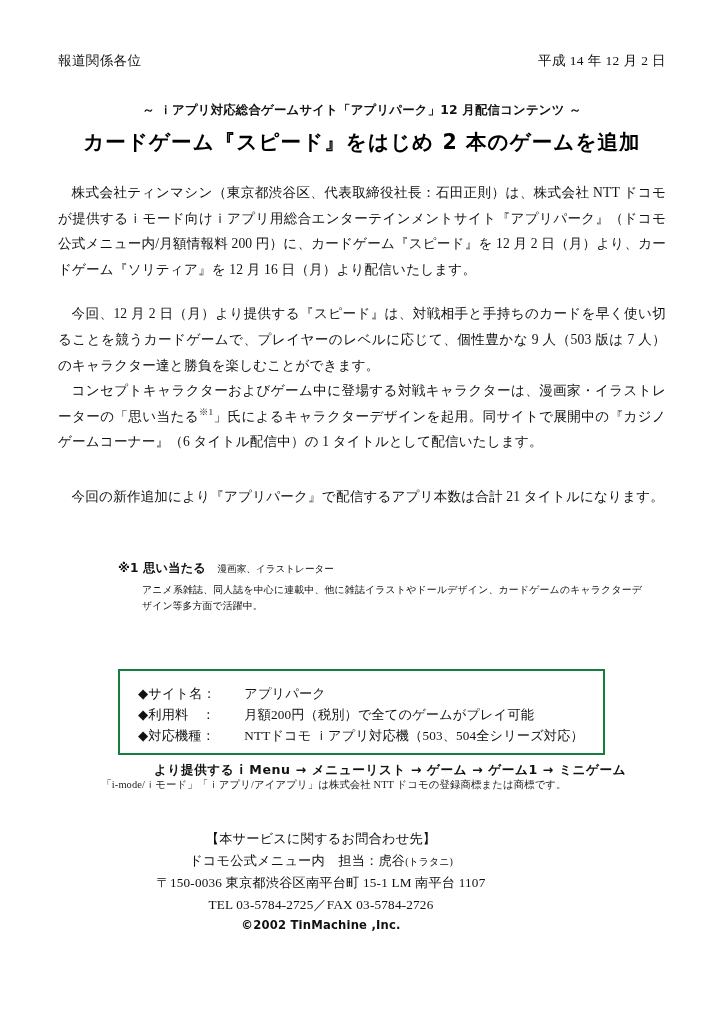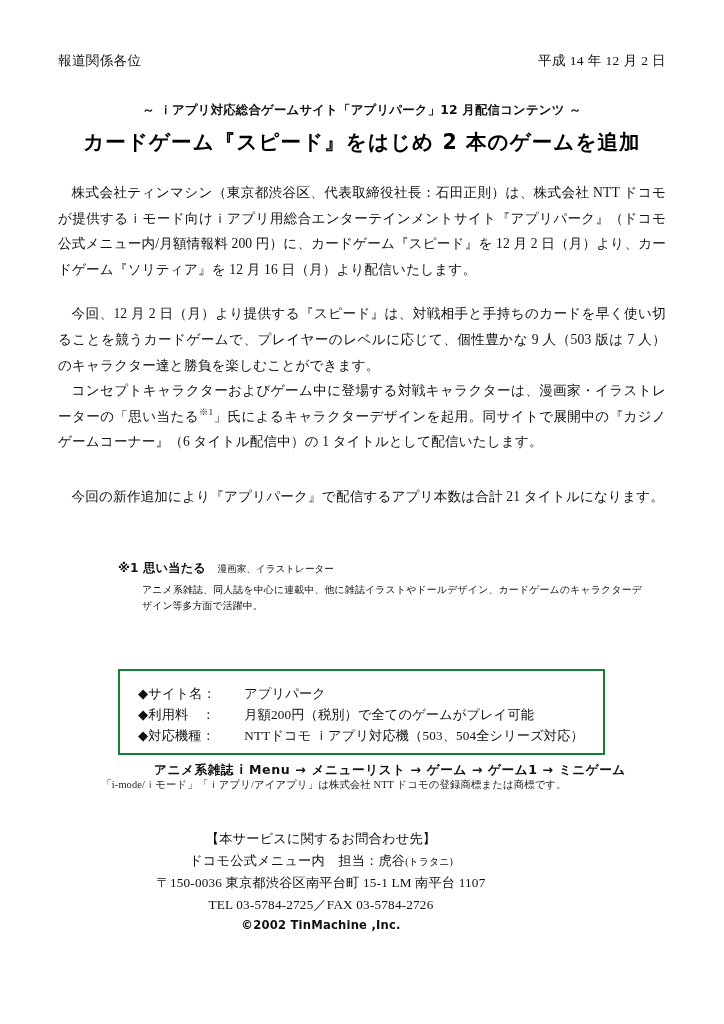--- a/index.html
+++ b/index.html
@@ -235,21 +235,21 @@
 
       <div class="info-row">
         <span class="bullet">◆</span><span class="lbl">利用料　：</span><span class="val">月額200円（税別）で全てのゲームがプレイ可能</span>
       </div>
 
       <div class="info-row">
         <span class="bullet">◆</span><span class="lbl">対応機種：</span><span class="val">NTTドコモ ｉアプリ対応機（503、504全シリーズ対応）</span>
       </div>
 
       <div class="menu-line">
-        <span>アニメ系雑誌</span>
+        <span>より提供する</span>
         <span class="imode-glyph">i</span>
         <span>Menu → メニューリスト → ゲーム → ゲーム1 → ミニゲーム</span>
       </div>
 
     </div>
   </div>
 
   <div class="trademark">「i-mode/ｉモード」「ｉアプリ/アイアプリ」は株式会社 NTT ドコモの登録商標または商標です。</div>
 
   <div class="contact">

